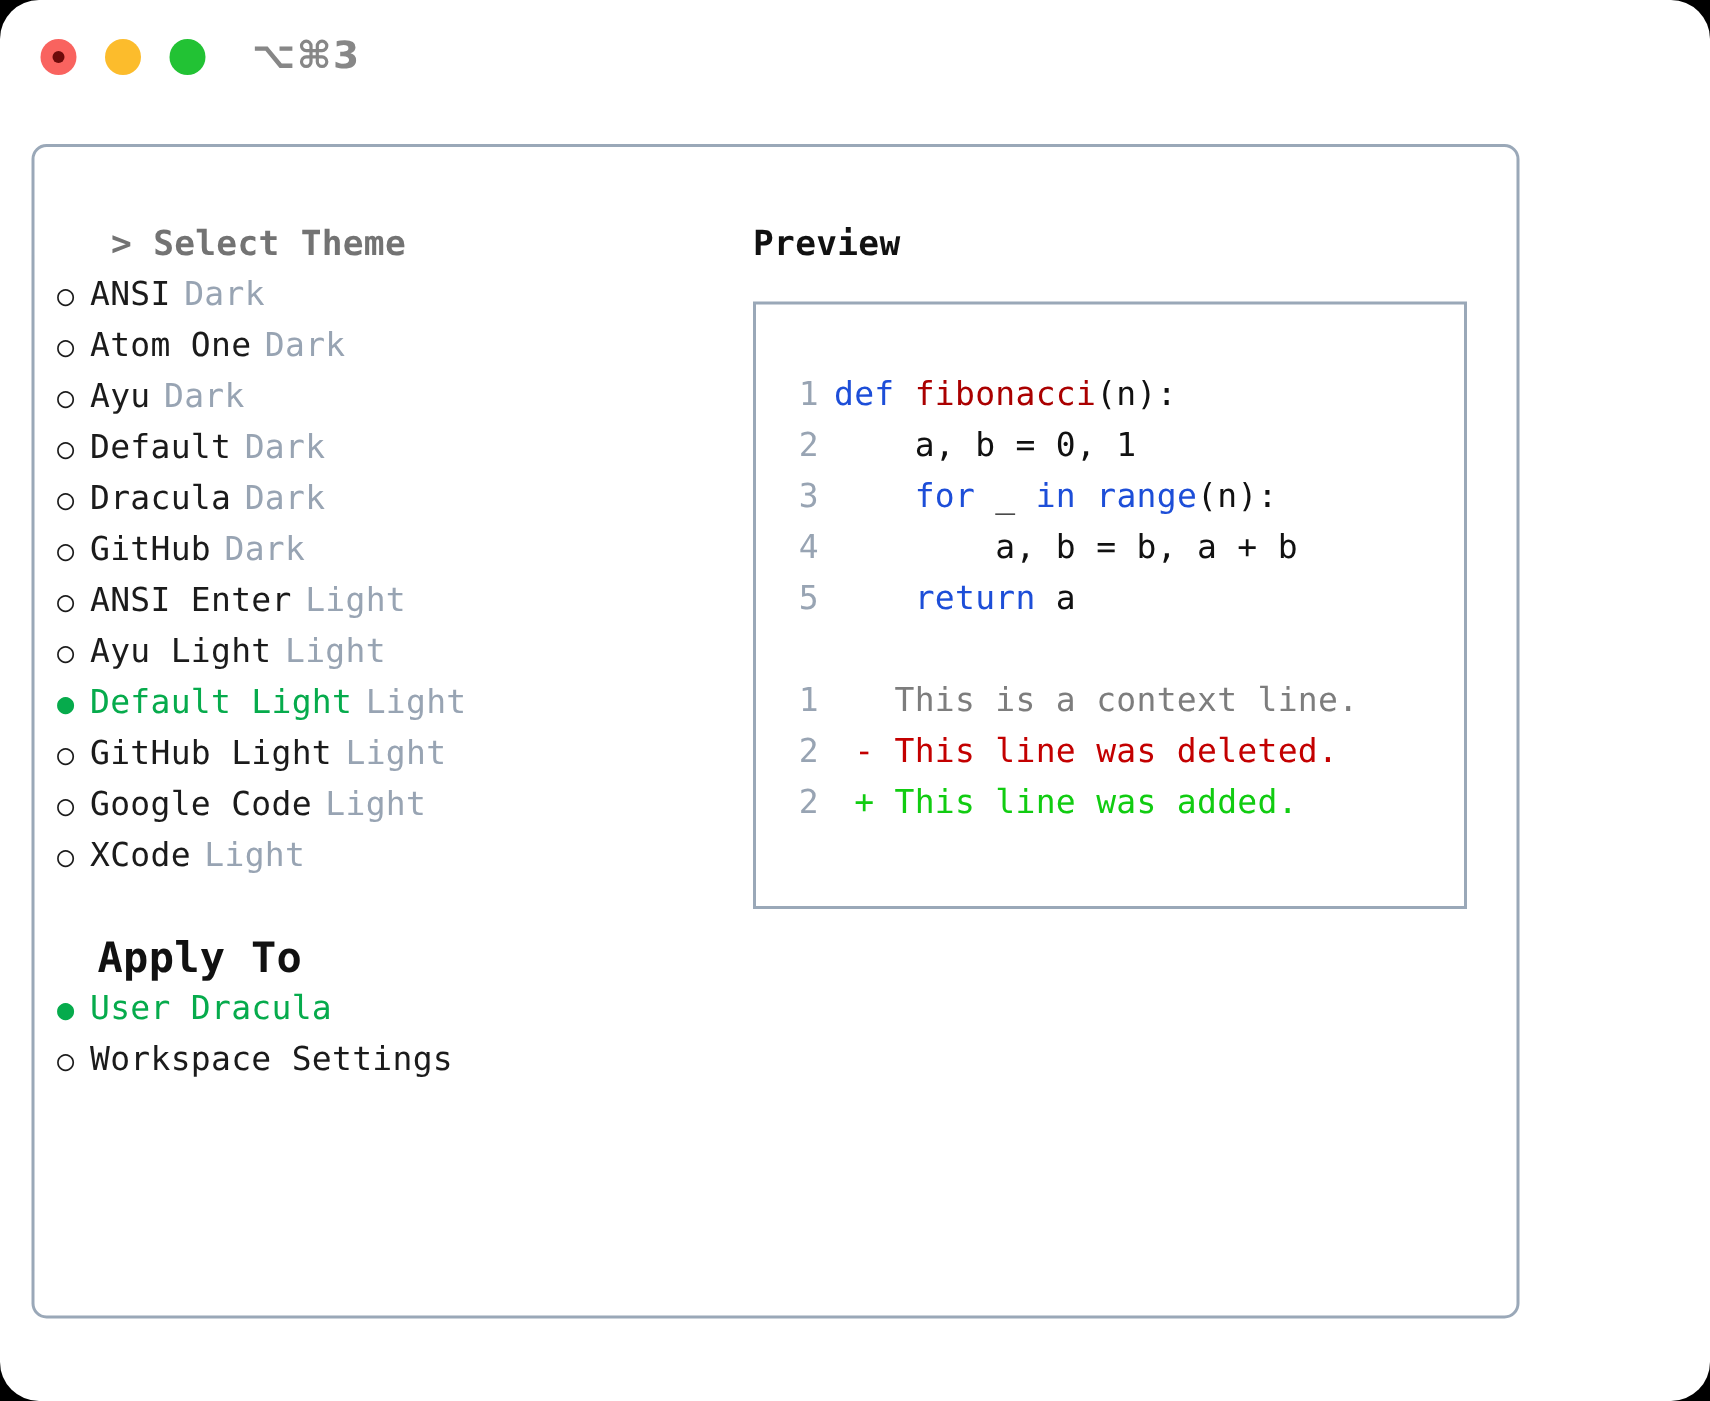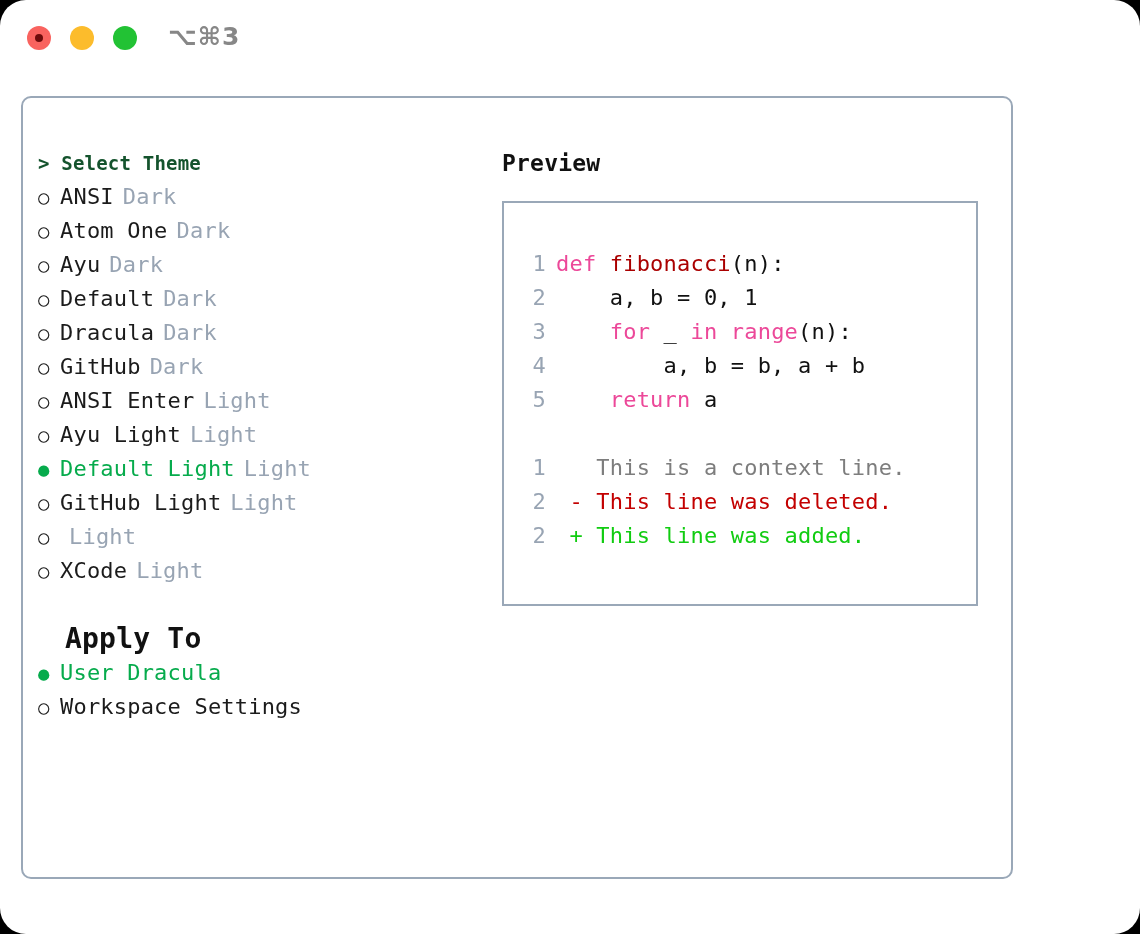--- a/index.html
+++ b/index.html
@@ -93,26 +93,27 @@
 
   
   .left-col {
     position: absolute;
     left: 15px;
     top: 48px;
     width: 440px;
   }
 
   .list-header {
-    font-size: 19px;
-    font-weight: 700;
-    color: #14532d;
-    line-height: 34px;
-    white-space: pre;
-    letter-spacing: 0.2px;
+    font-size: 23px;
+    font-weight: 700;
+    color: #737373;
+    line-height: 34px;
+    white-space: pre;
+    letter-spacing: 0.2px;
+    margin-left: 36px;
   }
 
   .opt-row {
     display: flex;
     align-items: baseline;
     line-height: 34px;
     height: 34px;
     font-size: 22px;
     color: #1b1b1b;
     white-space: pre;
@@ -193,21 +194,21 @@
   .code-row { display: flex; }
   .ln {
     display: inline-block;
     width: 26px;
     flex: 0 0 26px;
     text-align: right;
     color: #98a4b3;
     margin-right: 10px;
   }
   .code-text { color: #111111; }
-  .kw  { color: #ec4899; }
+  .kw  { color: #1d4ed8; }
   .fn  { color: #aa0000; }
   .pun { color: #111111; }
 
   .diff {
     position: absolute;
     left: 16px;
     top: 248px;
     font-size: 22px;
     line-height: 34px;
     white-space: pre;
@@ -240,21 +241,21 @@
             <div class="opt-row"><span class="bullet">○</span><span class="opt-label">ANSI</span><span class="opt-tag">Dark</span></div>
             <div class="opt-row"><span class="bullet">○</span><span class="opt-label">Atom One</span><span class="opt-tag">Dark</span></div>
             <div class="opt-row"><span class="bullet">○</span><span class="opt-label">Ayu</span><span class="opt-tag">Dark</span></div>
             <div class="opt-row"><span class="bullet">○</span><span class="opt-label">Default</span><span class="opt-tag">Dark</span></div>
             <div class="opt-row"><span class="bullet">○</span><span class="opt-label">Dracula</span><span class="opt-tag">Dark</span></div>
             <div class="opt-row"><span class="bullet">○</span><span class="opt-label">GitHub</span><span class="opt-tag">Dark</span></div>
             <div class="opt-row"><span class="bullet">○</span><span class="opt-label">ANSI Enter</span><span class="opt-tag">Light</span></div>
             <div class="opt-row"><span class="bullet">○</span><span class="opt-label">Ayu Light</span><span class="opt-tag">Light</span></div>
             <div class="opt-row selected"><span class="bullet">●</span><span class="opt-label">Default Light</span><span class="opt-tag">Light</span></div>
             <div class="opt-row"><span class="bullet">○</span><span class="opt-label">GitHub Light</span><span class="opt-tag">Light</span></div>
-            <div class="opt-row"><span class="bullet">○</span><span class="opt-tag">Light</span></div>
+            <div class="opt-row"><span class="bullet">○</span><span class="opt-label">Google Code</span><span class="opt-tag">Light</span></div>
             <div class="opt-row"><span class="bullet">○</span><span class="opt-label">XCode</span><span class="opt-tag">Light</span></div>
           </div>
 
         <div class="section-gap"></div>
 
         <div class="section-header">Apply To</div>
         <div id="apply-rows">
             <div class="opt-row selected"><span class="bullet">●</span><span class="opt-label">User Dracula</span></div>
             <div class="opt-row"><span class="bullet">○</span><span class="opt-label">Workspace Settings</span></div>
           </div>

